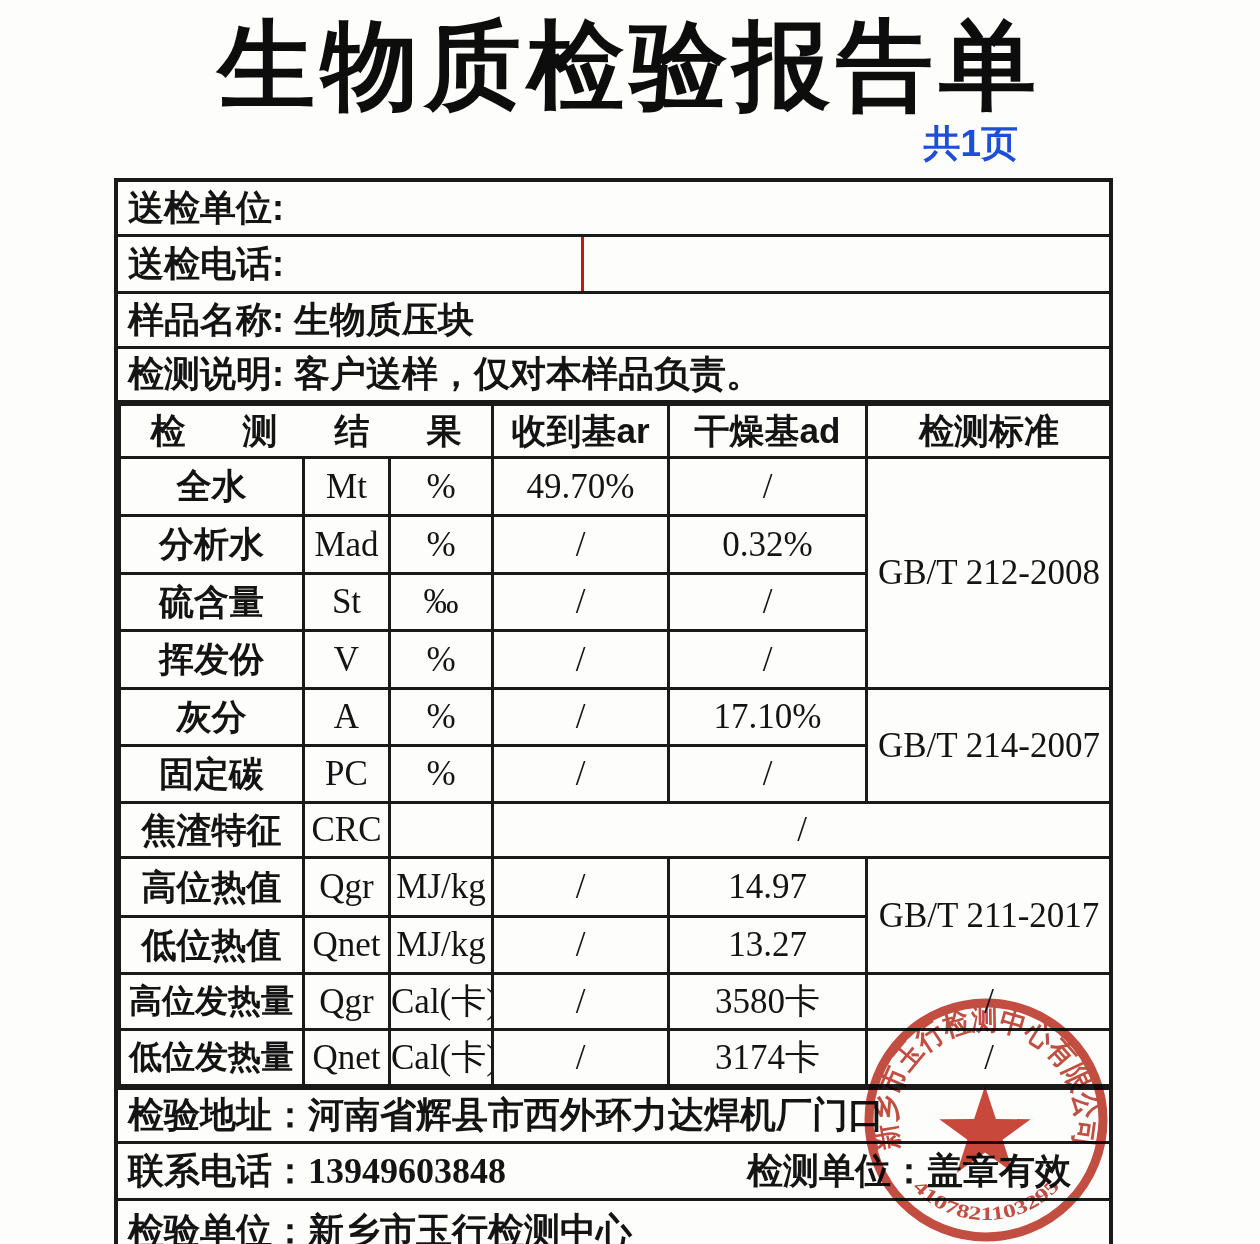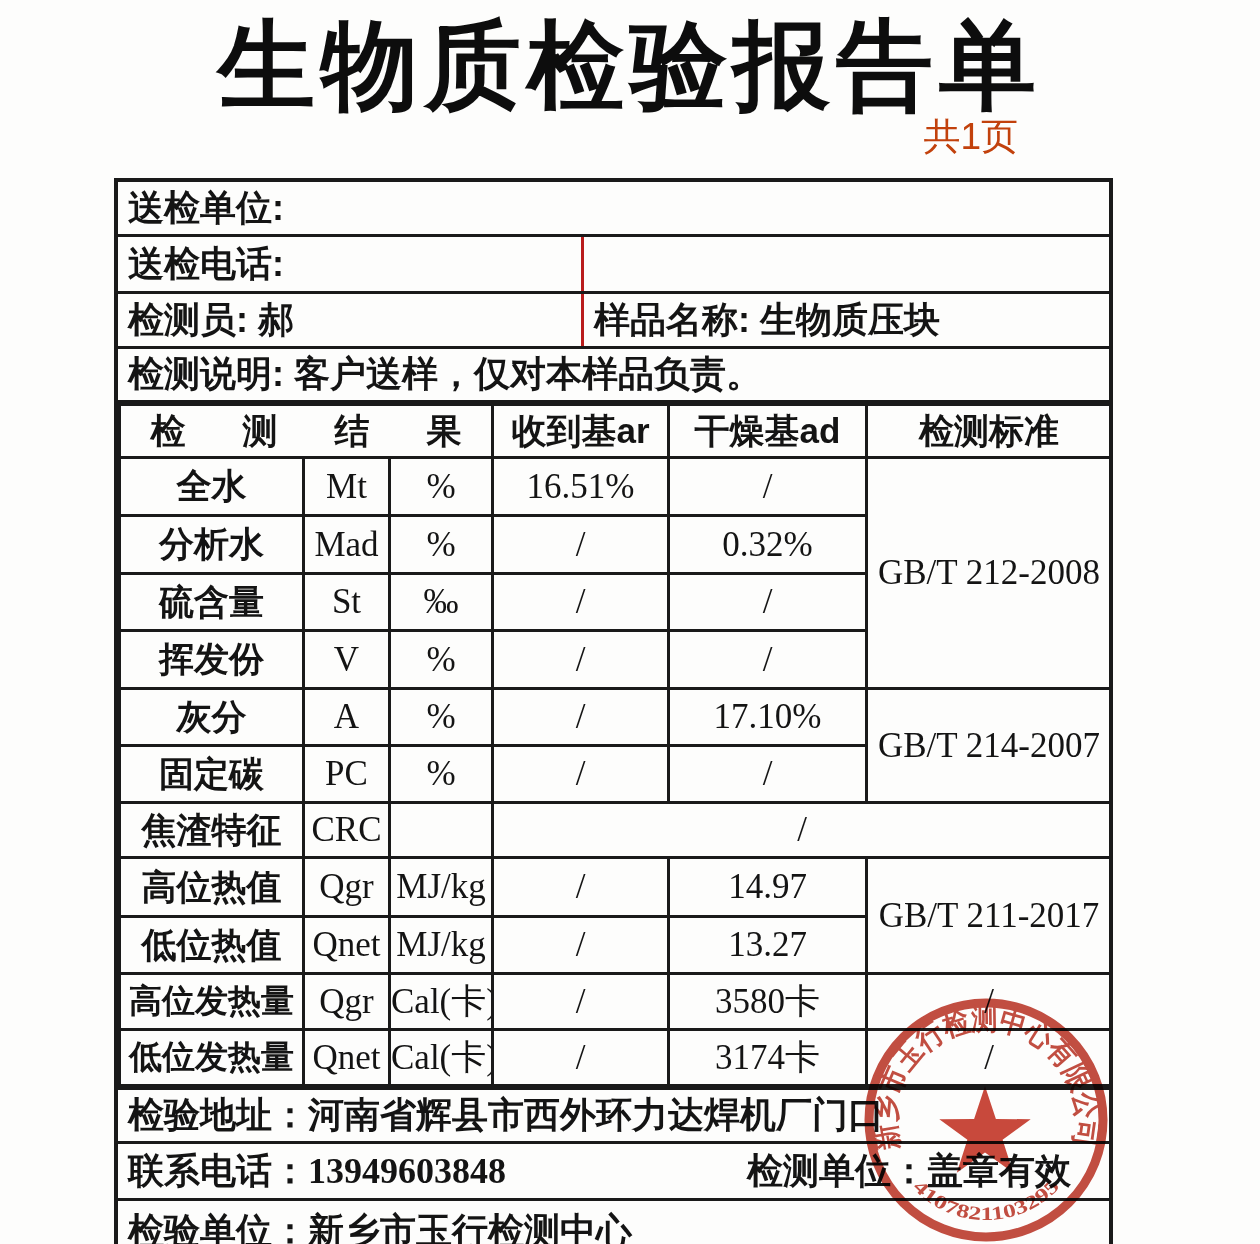--- a/index.html
+++ b/index.html
@@ -7,22 +7,22 @@
   body { font-family:"Liberation Sans", sans-serif; color:#141414; position:relative; }
 
   .page { position:relative; width:1260px; height:1244px; }
 
   .title {
     position:absolute; top:2px; left:0; width:1260px;
     text-align:center; font-size:97px; font-weight:900;
     letter-spacing:6px; color:#0d0d0d;
   }
   .page-count {
-    position:absolute; top:112px; right:242px;
-    font-size:37px; font-weight:400; color:#c2410c;
+    position:absolute; top:119px; right:242px;
+    font-size:37px; font-weight:700; color:#1d4ed8;
   }
 
   .sheet {
     position:absolute; left:114px; top:178px; width:999px;
     border:4px solid #1a1a1a; background:transparent;
   }
 
   .irow {
     display:flex; align-items:center;
     border-bottom:3px solid #1a1a1a;
@@ -68,21 +68,20 @@
 
   <div class="sheet">
 
     <div class="irow h55">
       <div class="cell right">送检单位:</div>
     </div>
     <div class="irow h57">
       <div class="cell left">送检电话:</div>
     </div>
     <div class="irow h55">
-      <div class="cell left">检测员: 郝</div>
       <div class="cell right">样品名称: 生物质压块</div>
     </div>
     <div class="irow h54">
       <div class="cell right">检测说明: 客户送样，仅对本样品负责。</div>
     </div>
 
     <table class="results">
       <colgroup>
         <col style="width:184px">
           <col style="width:86px">
@@ -95,21 +94,21 @@
           <tr style="height:53px">
         <td colspan="3" class="headcell"><span class="spreadtxt">检　测　结　果</span></td>
         <td class="headcell">收到基ar</td>
         <td class="headcell">干燥基ad</td>
         <td class="headcell">检测标准</td>
       </tr>
       <tr style="height:58px">
         <td class="cname">全水</td>
         <td class="sym">Mt</td>
         <td class="unit">%</td>
-        <td class="val">16.51%</td>
+        <td class="val">49.70%</td>
         <td class="val">/</td>
         <td class="std" rowspan="4">GB/T 212-2008</td>
       </tr>
       <tr style="height:58px">
         <td class="cname">分析水</td>
         <td class="sym">Mad</td>
         <td class="unit">%</td>
         <td class="val">/</td>
         <td class="val">0.32%</td>
       </tr>

